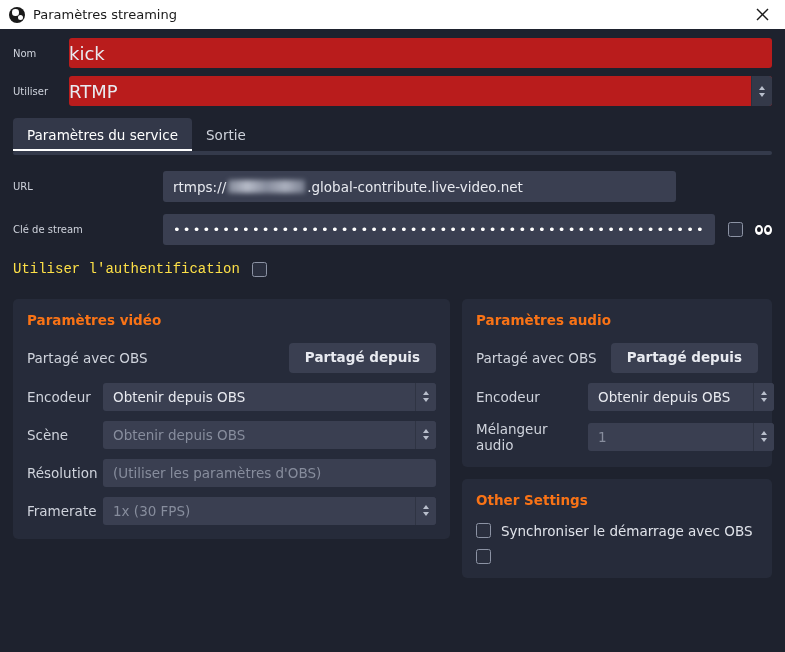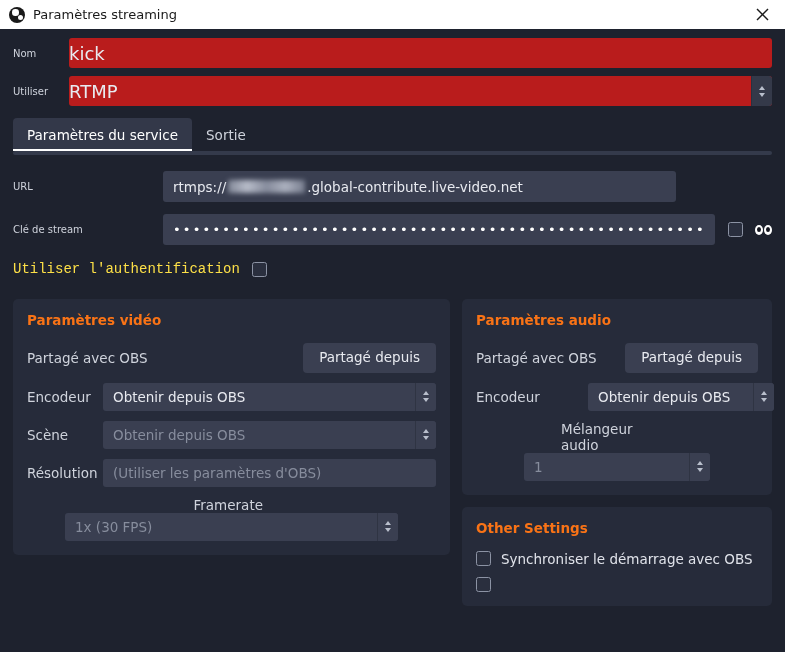--- a/index.html
+++ b/index.html
@@ -253,36 +253,37 @@
     font-weight: bold;
     font-size: 13.5px;
     color: #f97316;
     margin-bottom: 15px;
   }
   .grow {
     display: flex;
     align-items: center;
     margin-bottom: 10px;
   }
-  .grow:last-child { margin-bottom: 0; flex-direction: column; }
+  .grow:last-child { margin-bottom: 0; }
   .glabel {
     flex: none;
     color: #cfd3dc;
     font-size: 13.5px;
   }
   .glabel.w-left { width: 76px; }
   .glabel.w-share { width: auto; }
   .push { margin-left: auto; }
   .btn {
     background: #3a3f51;
     border-radius: 4px;
     padding: 8px 16px;
     color: #e8eaf0;
     font-size: 13.5px;
     line-height: 1;
+    font-weight: bold;
   }
   .ctrl {
     height: 28px;
     background: #3a3f51;
     border-radius: 3px;
     display: flex;
     align-items: center;
     color: #e8eaf0;
     font-size: 13.5px;
     padding-left: 10px;

